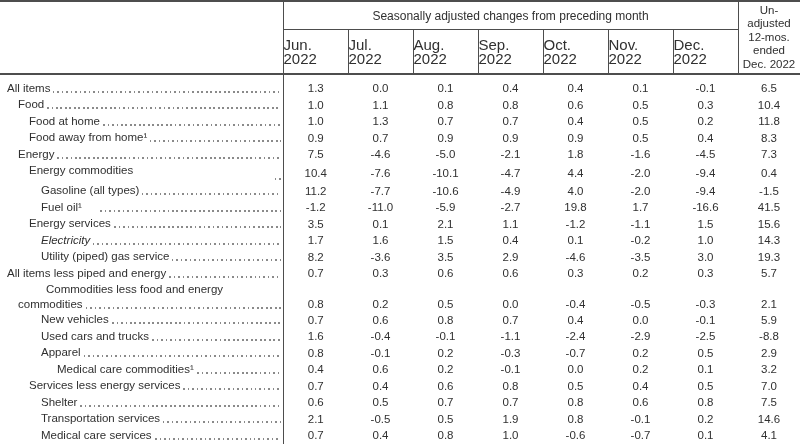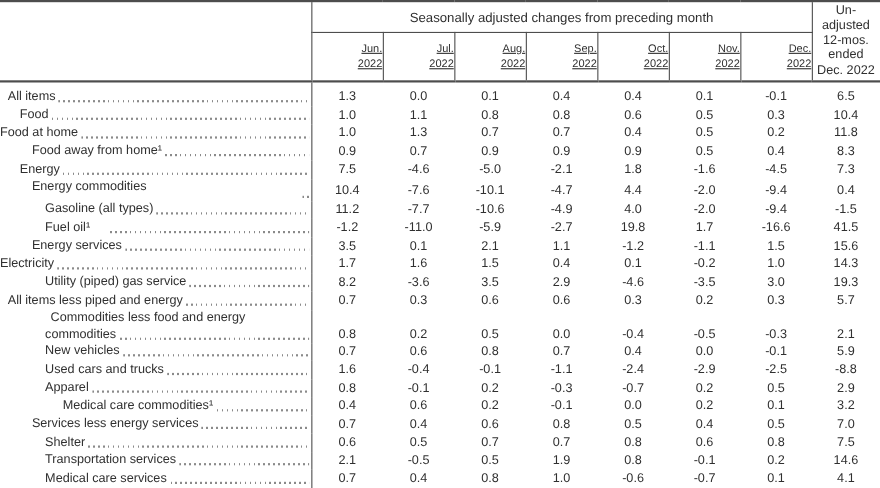--- a/index.html
+++ b/index.html
@@ -28,24 +28,23 @@
     border-right:1px solid #4d4d4d;
     border-bottom:1px solid #4d4d4d;
     height:27px;
     font-size:12px;
     text-align:center;
   }
   .month-th{
     border-left:1px solid #4d4d4d;
     border-bottom:2px solid #4d4d4d;
     height:43px;
-    font-size:10px;
+    font-size:15px;
     line-height:14px;
-    text-align:right;
-    text-decoration:underline;
+    text-align:left;
   }
   .unadj-th{
     border-left:1px solid #4d4d4d;
     border-right:1px solid #4d4d4d;
     border-bottom:2px solid #4d4d4d;
     font-size:11.5px;
     line-height:13.5px;
     text-align:center;
     white-space:pre-line;
   }
@@ -162,21 +161,21 @@
         <td class="value-cell">1.1</td>
         <td class="value-cell">0.8</td>
         <td class="value-cell">0.8</td>
         <td class="value-cell">0.6</td>
         <td class="value-cell">0.5</td>
         <td class="value-cell">0.3</td>
         <td class="value-cell">10.4</td>
       </tr>
       <tr>
         <td class="label-cell">
-          <div class="lbl-line" style="">
+          <div class="lbl-line" style="padding-left: 29px;">
             <span>Food at home</span>
             <span class="leader"></span>
           </div>
         </td>
         <td class="value-cell">1.0</td>
         <td class="value-cell">1.3</td>
         <td class="value-cell">0.7</td>
         <td class="value-cell">0.7</td>
         <td class="value-cell">0.4</td>
         <td class="value-cell">0.5</td>
@@ -274,21 +273,21 @@
         <td class="value-cell">0.1</td>
         <td class="value-cell">2.1</td>
         <td class="value-cell">1.1</td>
         <td class="value-cell">-1.2</td>
         <td class="value-cell">-1.1</td>
         <td class="value-cell">1.5</td>
         <td class="value-cell">15.6</td>
       </tr>
       <tr>
         <td class="label-cell">
-          <div class="lbl-line" style="">
+          <div class="lbl-line" style="padding-left: 41px; font-style: italic;">
             <span>Electricity</span>
             <span class="leader"></span>
           </div>
         </td>
         <td class="value-cell">1.7</td>
         <td class="value-cell">1.6</td>
         <td class="value-cell">1.5</td>
         <td class="value-cell">0.4</td>
         <td class="value-cell">0.1</td>
         <td class="value-cell">-0.2</td>
@@ -325,21 +324,21 @@
         <td class="value-cell">0.3</td>
         <td class="value-cell">0.2</td>
         <td class="value-cell">0.3</td>
         <td class="value-cell">5.7</td>
       </tr>
       <tr class="wrap-row">
         <td class="label-cell">
           <div class="lbl-line" style="padding-left: 46px;">
             <span>Commodities less food and energy</span>
           </div>
-          <div class="lbl-line" style="padding-left: 41px;">
+          <div class="lbl-line" style="padding-left: 18px;">
             <span>commodities</span>
             <span class="leader"></span>
           </div>
         </td>
         <td class="value-cell">0.8</td>
         <td class="value-cell">0.2</td>
         <td class="value-cell">0.5</td>
         <td class="value-cell">0.0</td>
         <td class="value-cell">-0.4</td>
         <td class="value-cell">-0.5</td>

